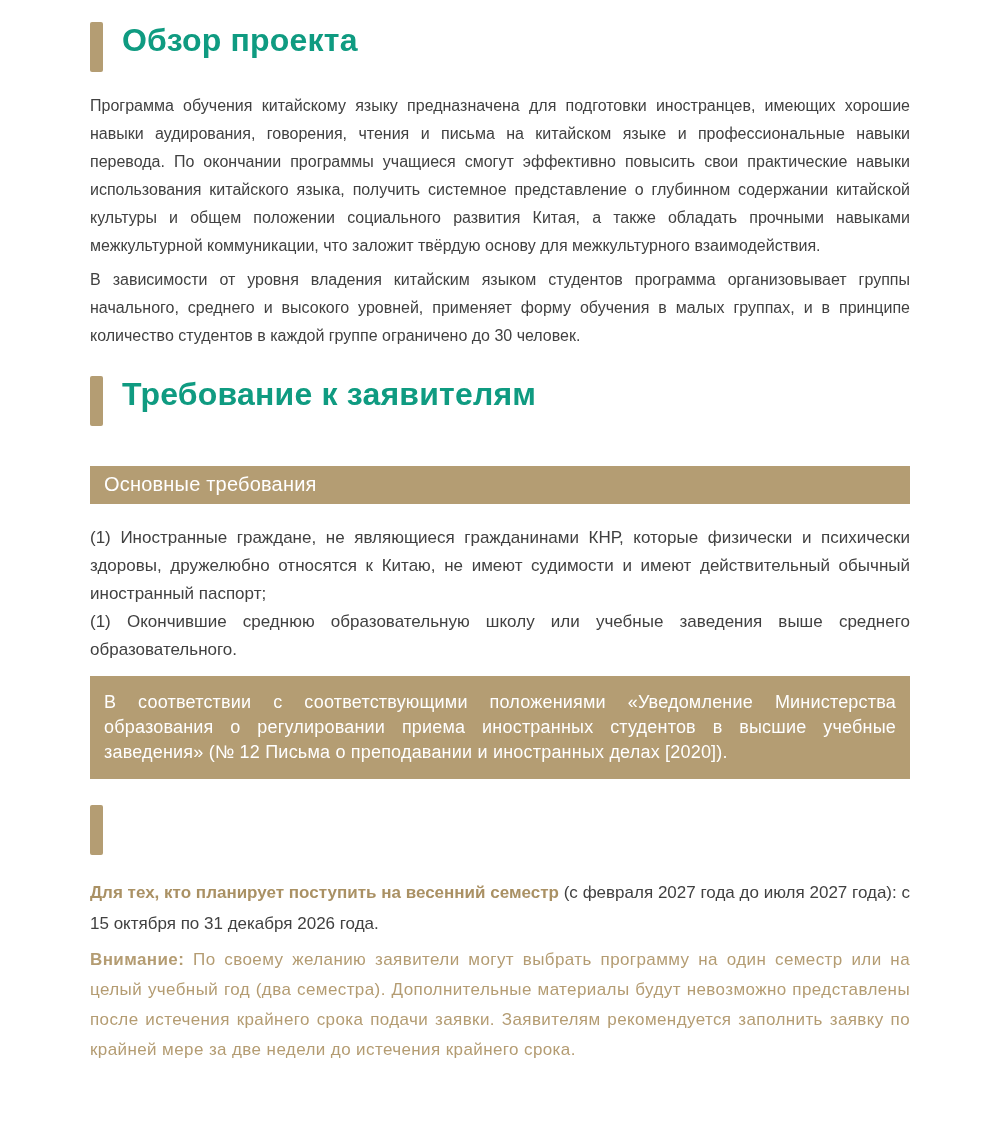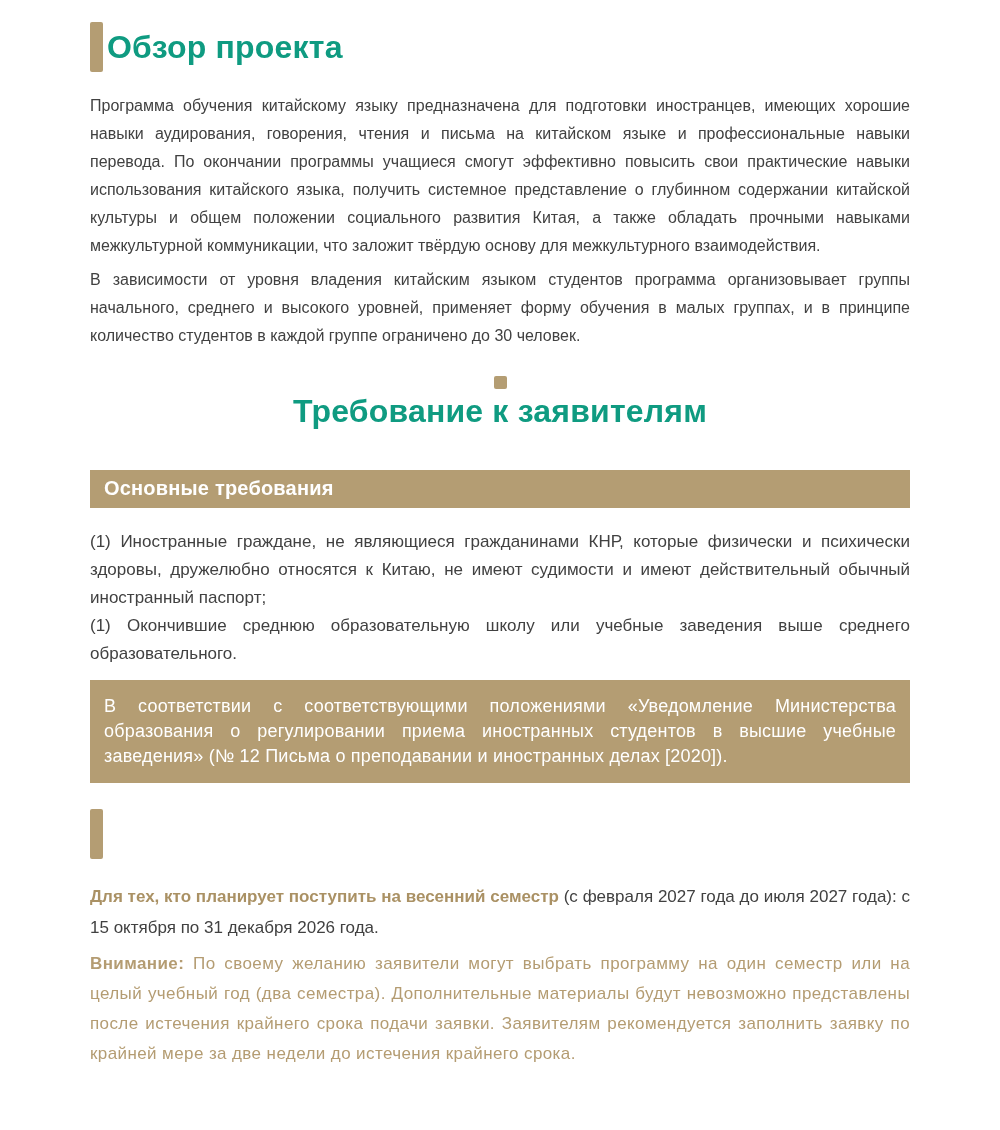--- a/index.html
+++ b/index.html
@@ -14,56 +14,55 @@
     font-family: "Liberation Sans", "DejaVu Sans", sans-serif;
     color: #414141;
   }
   .page {
     width: 820px;
     margin: 0 90px;
   }
   
   .h-row {
     display: flex;
-    align-items: center;
-    gap: 4px;
+    gap: 19px;
   }
   .h-bar {
     width: 13px;
     height: 50px;
     background: #b49d73;
     border-radius: 2px;
     flex: 0 0 13px;
   }
   .h-title {
     margin: 0;
     font-size: 32px;
     font-weight: 700;
     color: #0f9b81;
     letter-spacing: 0.2px;
   }
   .h1-overview   { margin-top: 22px; margin-bottom: 20px; }
-  .h1-require    { margin-top: 26px; margin-bottom: 40px; flex-direction: column; }
+  .h1-require    { margin-top: 26px; margin-bottom: 40px; }
   .h1-time       { margin-top: 26px; margin-bottom: 22px; }
 
   
   .body-p {
     margin: 0;
     font-size: 16px;
     line-height: 28px;
     text-align: justify;
   }
   .body-p + .body-p { margin-top: 6px; }
 
   
   .banner {
     background: #b49d73;
     color: #ffffff;
     font-size: 20px;
-    font-weight: 700;
+    font-weight: 400;
     padding: 7px 14px 8px 14px;
     margin-bottom: 20px;
     letter-spacing: 0.2px;
   }
 
   .req-item {
     margin: 0;
     font-size: 17px;
     line-height: 28px;
     text-align: justify;

